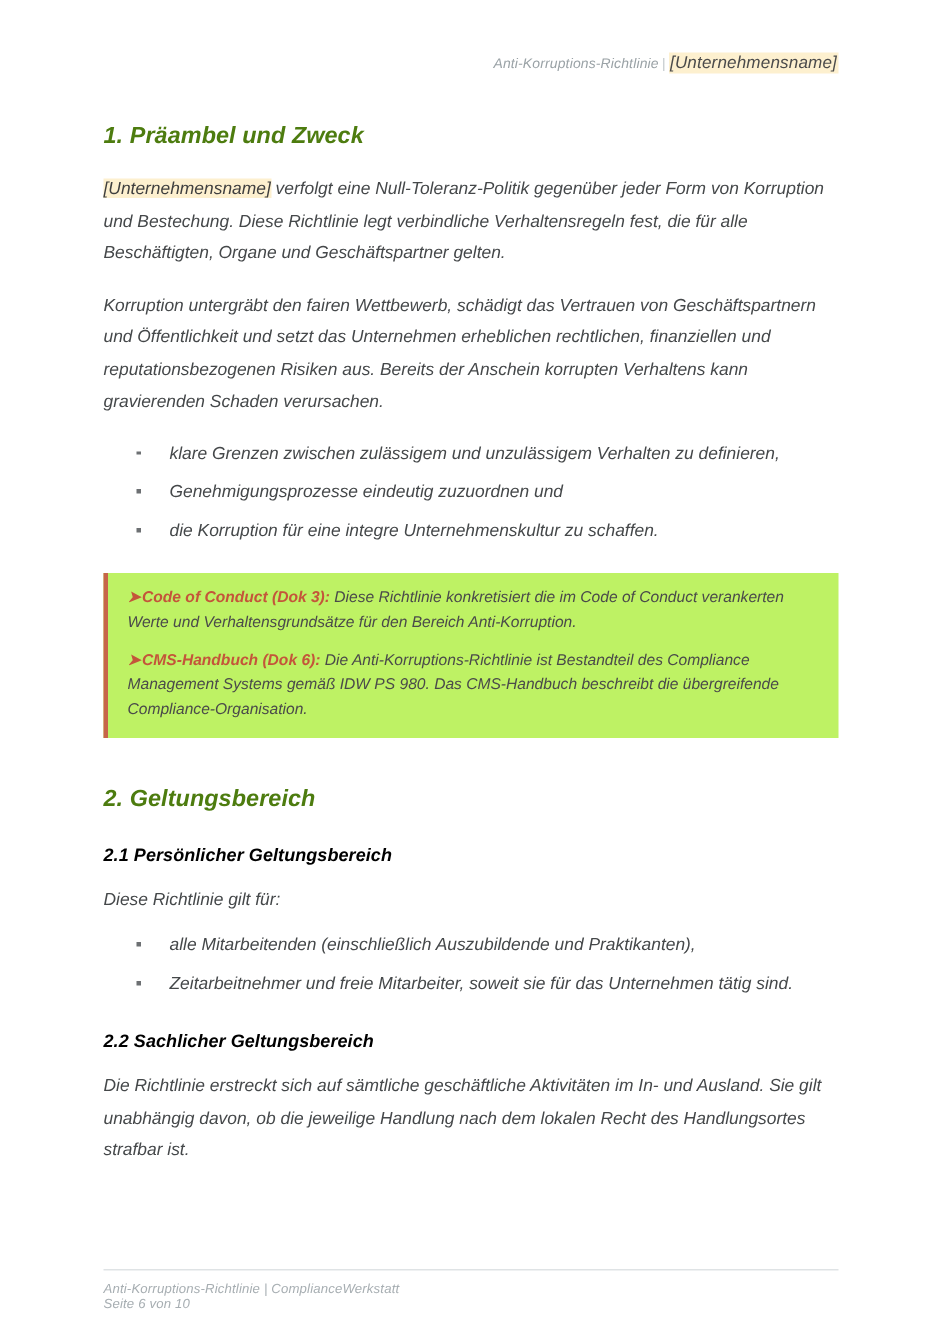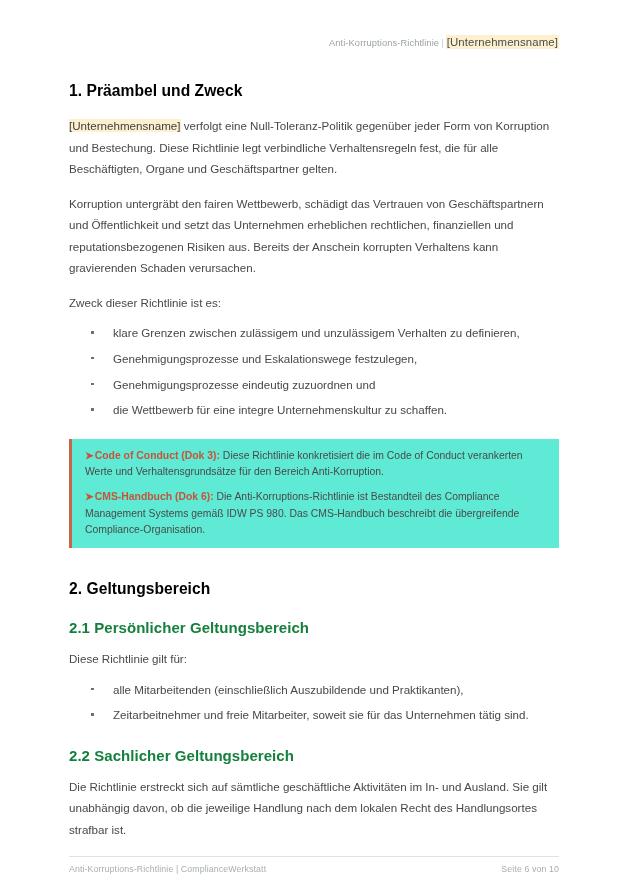--- a/index.html
+++ b/index.html
@@ -1,15 +1,15 @@
 <!DOCTYPE html>
 <html><head>
 <meta charset="utf-8">
 <style>
-  * { box-sizing: border-box; }
+  * { box-sizing: border-box; font-style: italic; }
   html, body { margin: 0; padding: 0; }
   body {
     width: 628px;
     height: 896px;
     background: #ffffff;
     font-family: "Liberation Sans", sans-serif;
     color: #3f3f3f;
     overflow: hidden;
     position: relative;
   }
@@ -37,28 +37,28 @@
   .doc-header .hl {
     font-size: 11.4px;
     color: #4b4b4b;
     padding: 1px 1px;
   }
 
   
   h1.h-sec {
     font-size: 15.6px;
     font-weight: bold;
-    color: #000000;
+    color: #4d7c0f;
     margin: 32px 0 15px 0;
     letter-spacing: 0.05px;
   }
   h2.h-sub {
-    font-size: 15px;
+    font-size: 12px;
     font-weight: bold;
-    color: #15803d;
+    color: #000000;
     margin: 21px 0 12px 0;
     letter-spacing: 0.05px;
   }
 
   
   p.body {
     font-size: 11.6px;
     line-height: 21.5px;
     margin: 0 0 13px 0;
     color: #45484a;
@@ -84,21 +84,21 @@
     position: absolute;
     left: 22px;
     top: 9px;
     width: 2.6px;
     height: 2.6px;
     background: #6d7073;
   }
 
   
   .callout {
-    background: #5eead4;
+    background: #bef264;
     border-left: 3px solid #c7654a;
     padding: 9px 13px 10px 13px;
     margin: 18px 0 8px 0;
     max-width: 492px;
   }
   .callout .cline {
     font-size: 10.4px;
     line-height: 16.3px;
     color: #4a4a4a;
     margin: 0;
@@ -123,44 +123,43 @@
     bottom: 22px;
     border-top: 1px solid #dfe3e5;
     padding-top: 7px;
     display: flex;
     justify-content: space-between;
     align-items: baseline;
     font-size: 8.8px;
     color: #a7aeb2;
     letter-spacing: 0.1px;
     white-space: nowrap;
+    flex-direction: column;
   }
 </style>
 </head>
 <body>
 
 <div class="page">
 
   <div class="doc-header">
     <span>Anti-Korruptions-Richtlinie</span><span class="sep">|</span><span class="hl">[Unternehmensname]</span>
   </div>
 
   <h1 class="h-sec">1. Präambel und Zweck</h1>
 
   <p class="body"><span class="hl">[Unternehmensname]</span><span> verfolgt eine Null-Toleranz-Politik gegenüber jeder Form von Korruption und Bestechung. Diese Richtlinie legt verbindliche Verhaltensregeln fest, die für alle Beschäftigten, Organe und Geschäftspartner gelten.</span></p>
 
   <p class="body">Korruption untergräbt den fairen Wettbewerb, schädigt das Vertrauen von Geschäftspartnern und Öffentlichkeit und setzt das Unternehmen erheblichen rechtlichen, finanziellen und reputationsbezogenen Risiken aus. Bereits der Anschein korrupten Verhaltens kann gravierenden Schaden verursachen.</p>
 
-  <p class="body tight">Zweck dieser Richtlinie ist es:</p>
 
   <ul class="blist">
     <li>klare Grenzen zwischen zulässigem und unzulässigem Verhalten zu definieren,</li>
-    <li>Genehmigungsprozesse und Eskalationswege festzulegen,</li>
     <li>Genehmigungsprozesse eindeutig zuzuordnen und</li>
-    <li>die Wettbewerb für eine integre Unternehmenskultur zu schaffen.</li>
+    <li>die Korruption für eine integre Unternehmenskultur zu schaffen.</li>
   </ul>
 
   <div class="callout">
     <p class="cline"><span class="arrow">➤</span><span class="ctag">Code of Conduct (Dok 3):</span><span> Diese Richtlinie konkretisiert die im Code of Conduct verankerten Werte und Verhaltensgrundsätze für den Bereich Anti-Korruption.</span></p>
     <p class="cline"><span class="arrow">➤</span><span class="ctag">CMS-Handbuch (Dok 6):</span><span> Die Anti-Korruptions-Richtlinie ist Bestandteil des Compliance Management Systems gemäß IDW PS 980. Das CMS-Handbuch beschreibt die übergreifende Compliance-Organisation.</span></p>
   </div>
 
   <h1 class="h-sec">2. Geltungsbereich</h1>
 
   <h2 class="h-sub">2.1 Persönlicher Geltungsbereich</h2>

